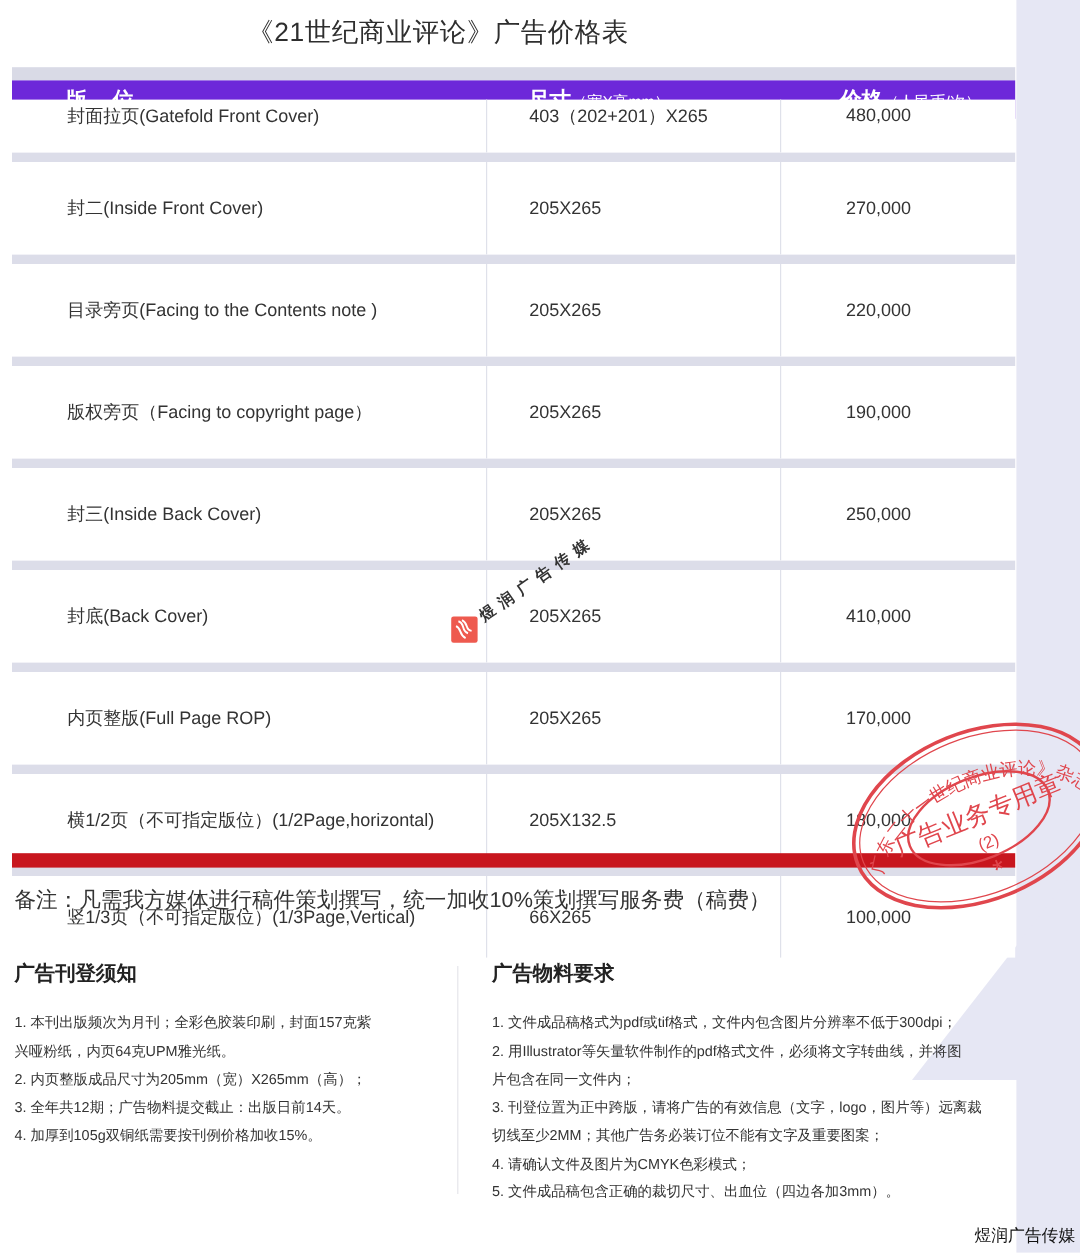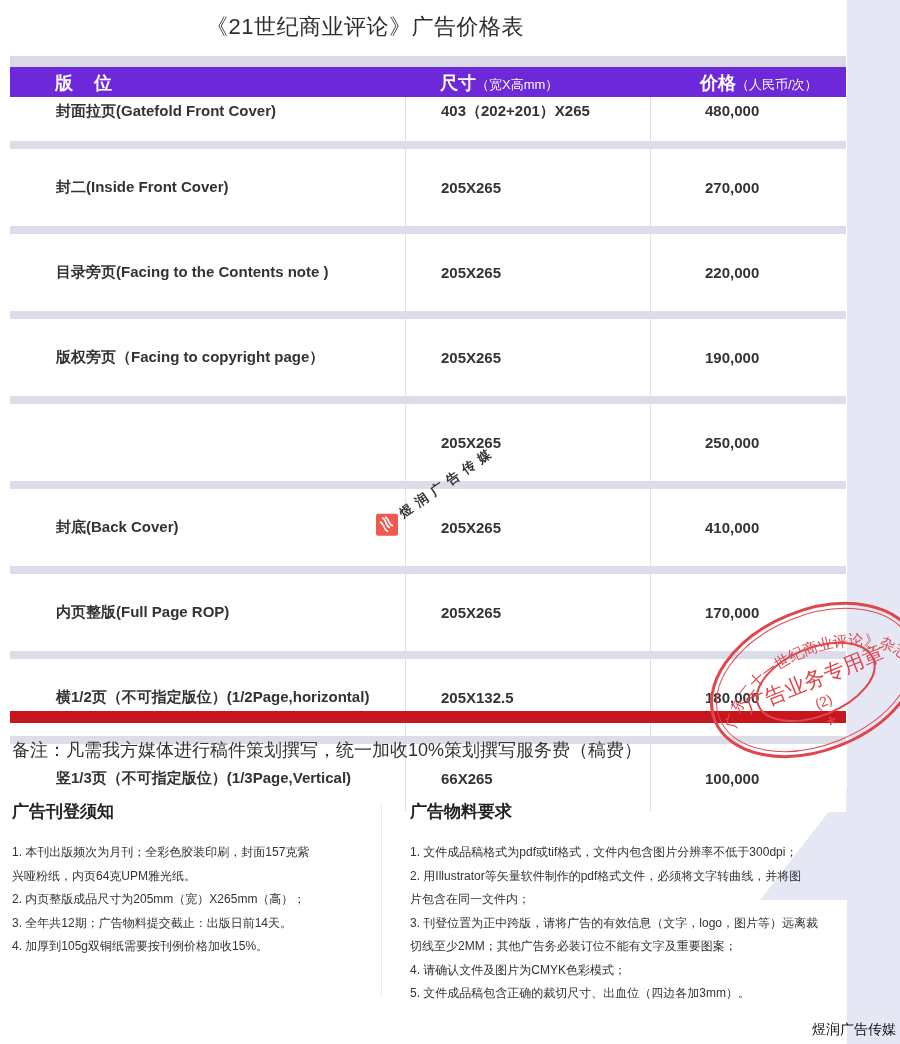--- a/index.html
+++ b/index.html
@@ -7,21 +7,21 @@
   .side-stripe{position:absolute;left:847px;top:0;width:53px;height:1044px;background:#e6e7f4;}
   .side-taper{position:absolute;left:760px;top:720px;width:0;height:0;border-top:180px solid transparent;border-right:140px solid #e6e7f4;}
   .title{position:absolute;left:0;width:730px;top:12px;text-align:center;font-size:22px;color:#2e2e2e;letter-spacing:0.5px;}
   .gray-band-top{position:absolute;left:10px;top:56px;width:836px;height:11px;background:#d9dae6;}
   .header-bar{position:absolute;left:10px;top:67px;width:836px;height:32px;background:#6d28d9;color:#fff;}
   .hcell{position:absolute;top:0;height:32px;line-height:32px;font-size:18px;font-weight:bold;}
   .hcell small{font-size:13px;font-weight:normal;}
   .h1{left:45px;letter-spacing:8px;}
   .h2{left:430px;}
   .h3{left:690px;}
-  .table{position:absolute;left:10px;top:97px;width:836px;font-weight:bold;}
+  .table{position:absolute;left:10px;top:83px;width:836px;}
   .row{position:relative;height:77px;background:#fff;}
   .sep{height:8px;background:#dcdde9;}
   .cell{position:absolute;top:0;height:100%;font-size:15px;color:#333;display:flex;align-items:center;}
   .c1{left:46px;width:350px;}
   .c2{left:431px;width:230px;}
   .c3{left:695px;width:140px;}
   .vline{position:absolute;top:0;bottom:0;width:1px;background:#dfe1ea;}
   .v1{left:395px;}
   .v2{left:640px;}
   .row.first .cell{align-items:flex-start;padding-top:5px;}
@@ -83,20 +83,21 @@
     <div class="vline v1"></div>
       <div class="vline v2"></div>
     <div class="cell c1">版权旁页（Facing to copyright page）</div>
     <div class="cell c2">205X265</div>
     <div class="cell c3">190,000</div>
   </div>
   <div class="sep"></div>
   <div class="row">
     <div class="vline v1"></div>
       <div class="vline v2"></div>
+    <div class="cell c1">封三(Inside Back Cover)</div>
     <div class="cell c2">205X265</div>
     <div class="cell c3">250,000</div>
   </div>
   <div class="sep"></div>
   <div class="row">
     <div class="vline v1"></div>
       <div class="vline v2"></div>
     <div class="cell c1">封底(Back Cover)</div>
     <div class="cell c2">205X265</div>
     <div class="cell c3">410,000</div>

